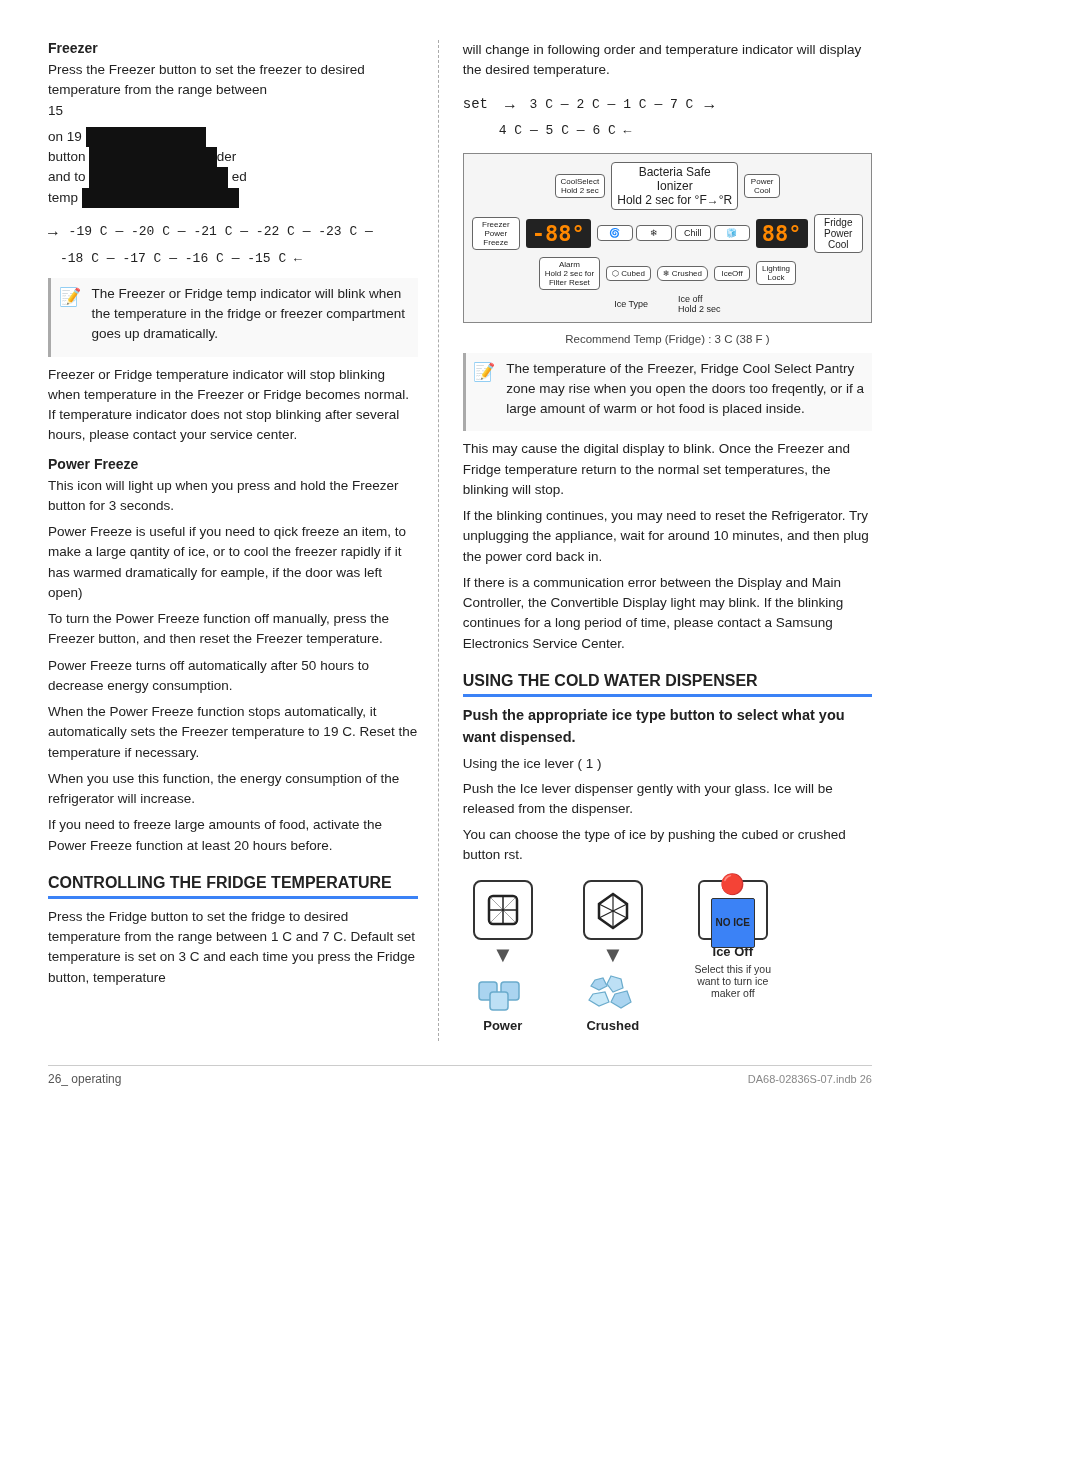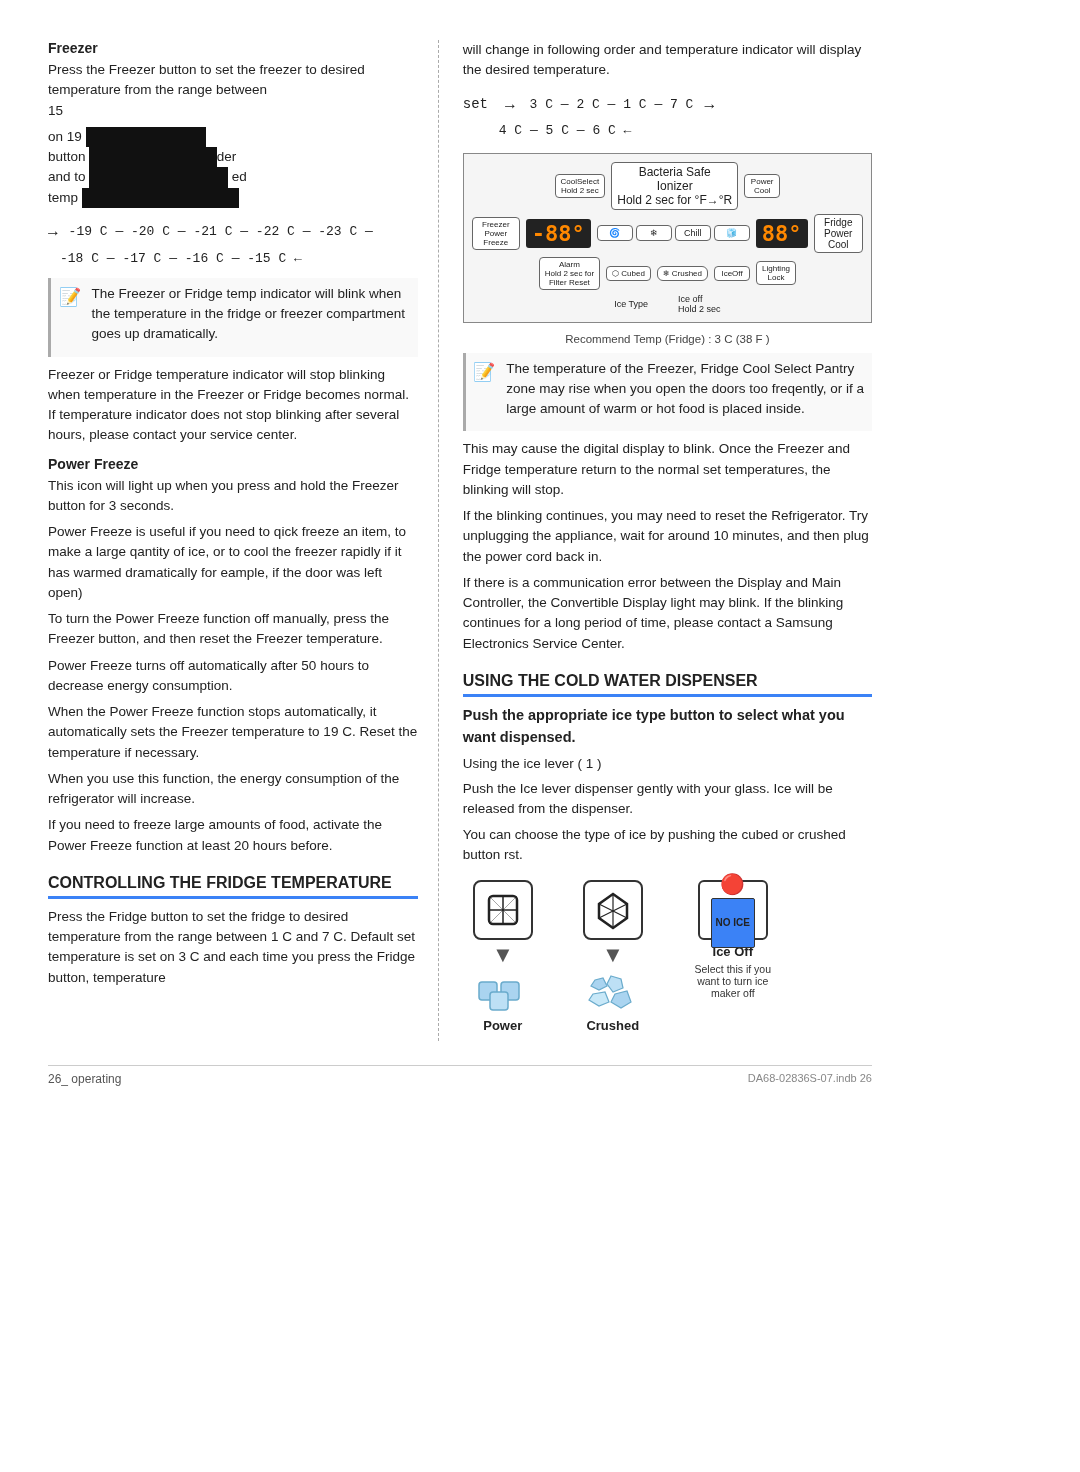--- a/index.html
+++ b/index.html
@@ -154,21 +154,21 @@
       width: 58px;
       height: 44px;
       display: flex;
       align-items: center;
       justify-content: center;
     }
     
     .footer-bar {
       display: flex;
       justify-content: space-between;
-      align-items: flex-start;
+      align-items: center;
       margin-top: 24px;
       border-top: 1px solid #ccc;
       padding-top: 6px;
     }
     .footer-page {
       font-size: 12px;
       color: #555;
     }
     .footer-doc {
       font-size: 11px;

